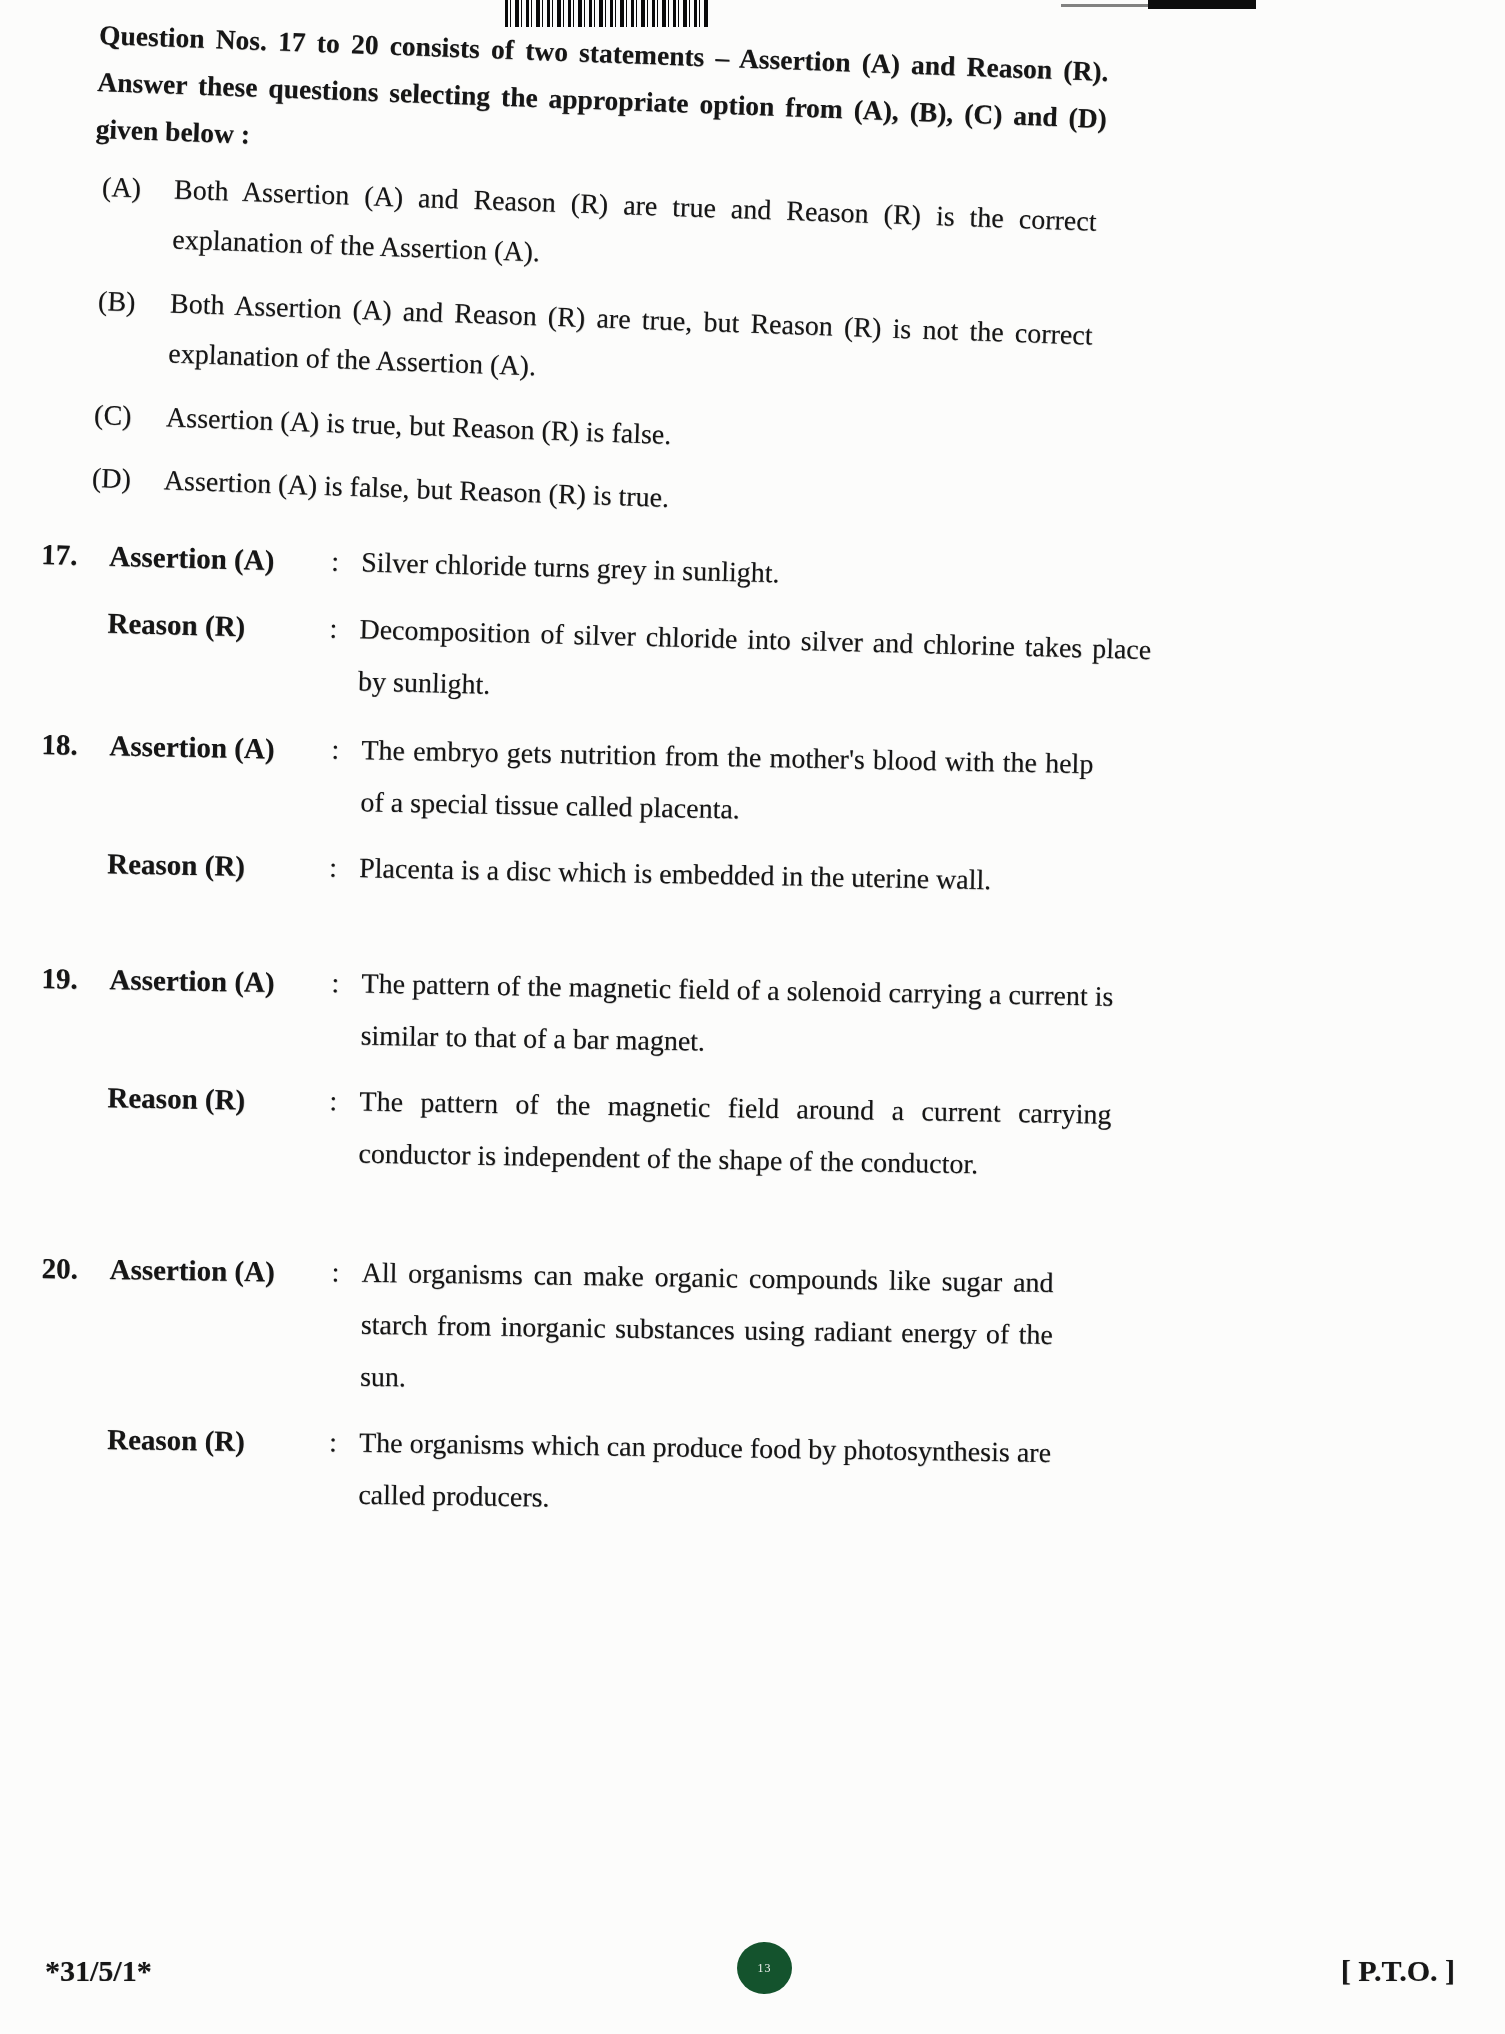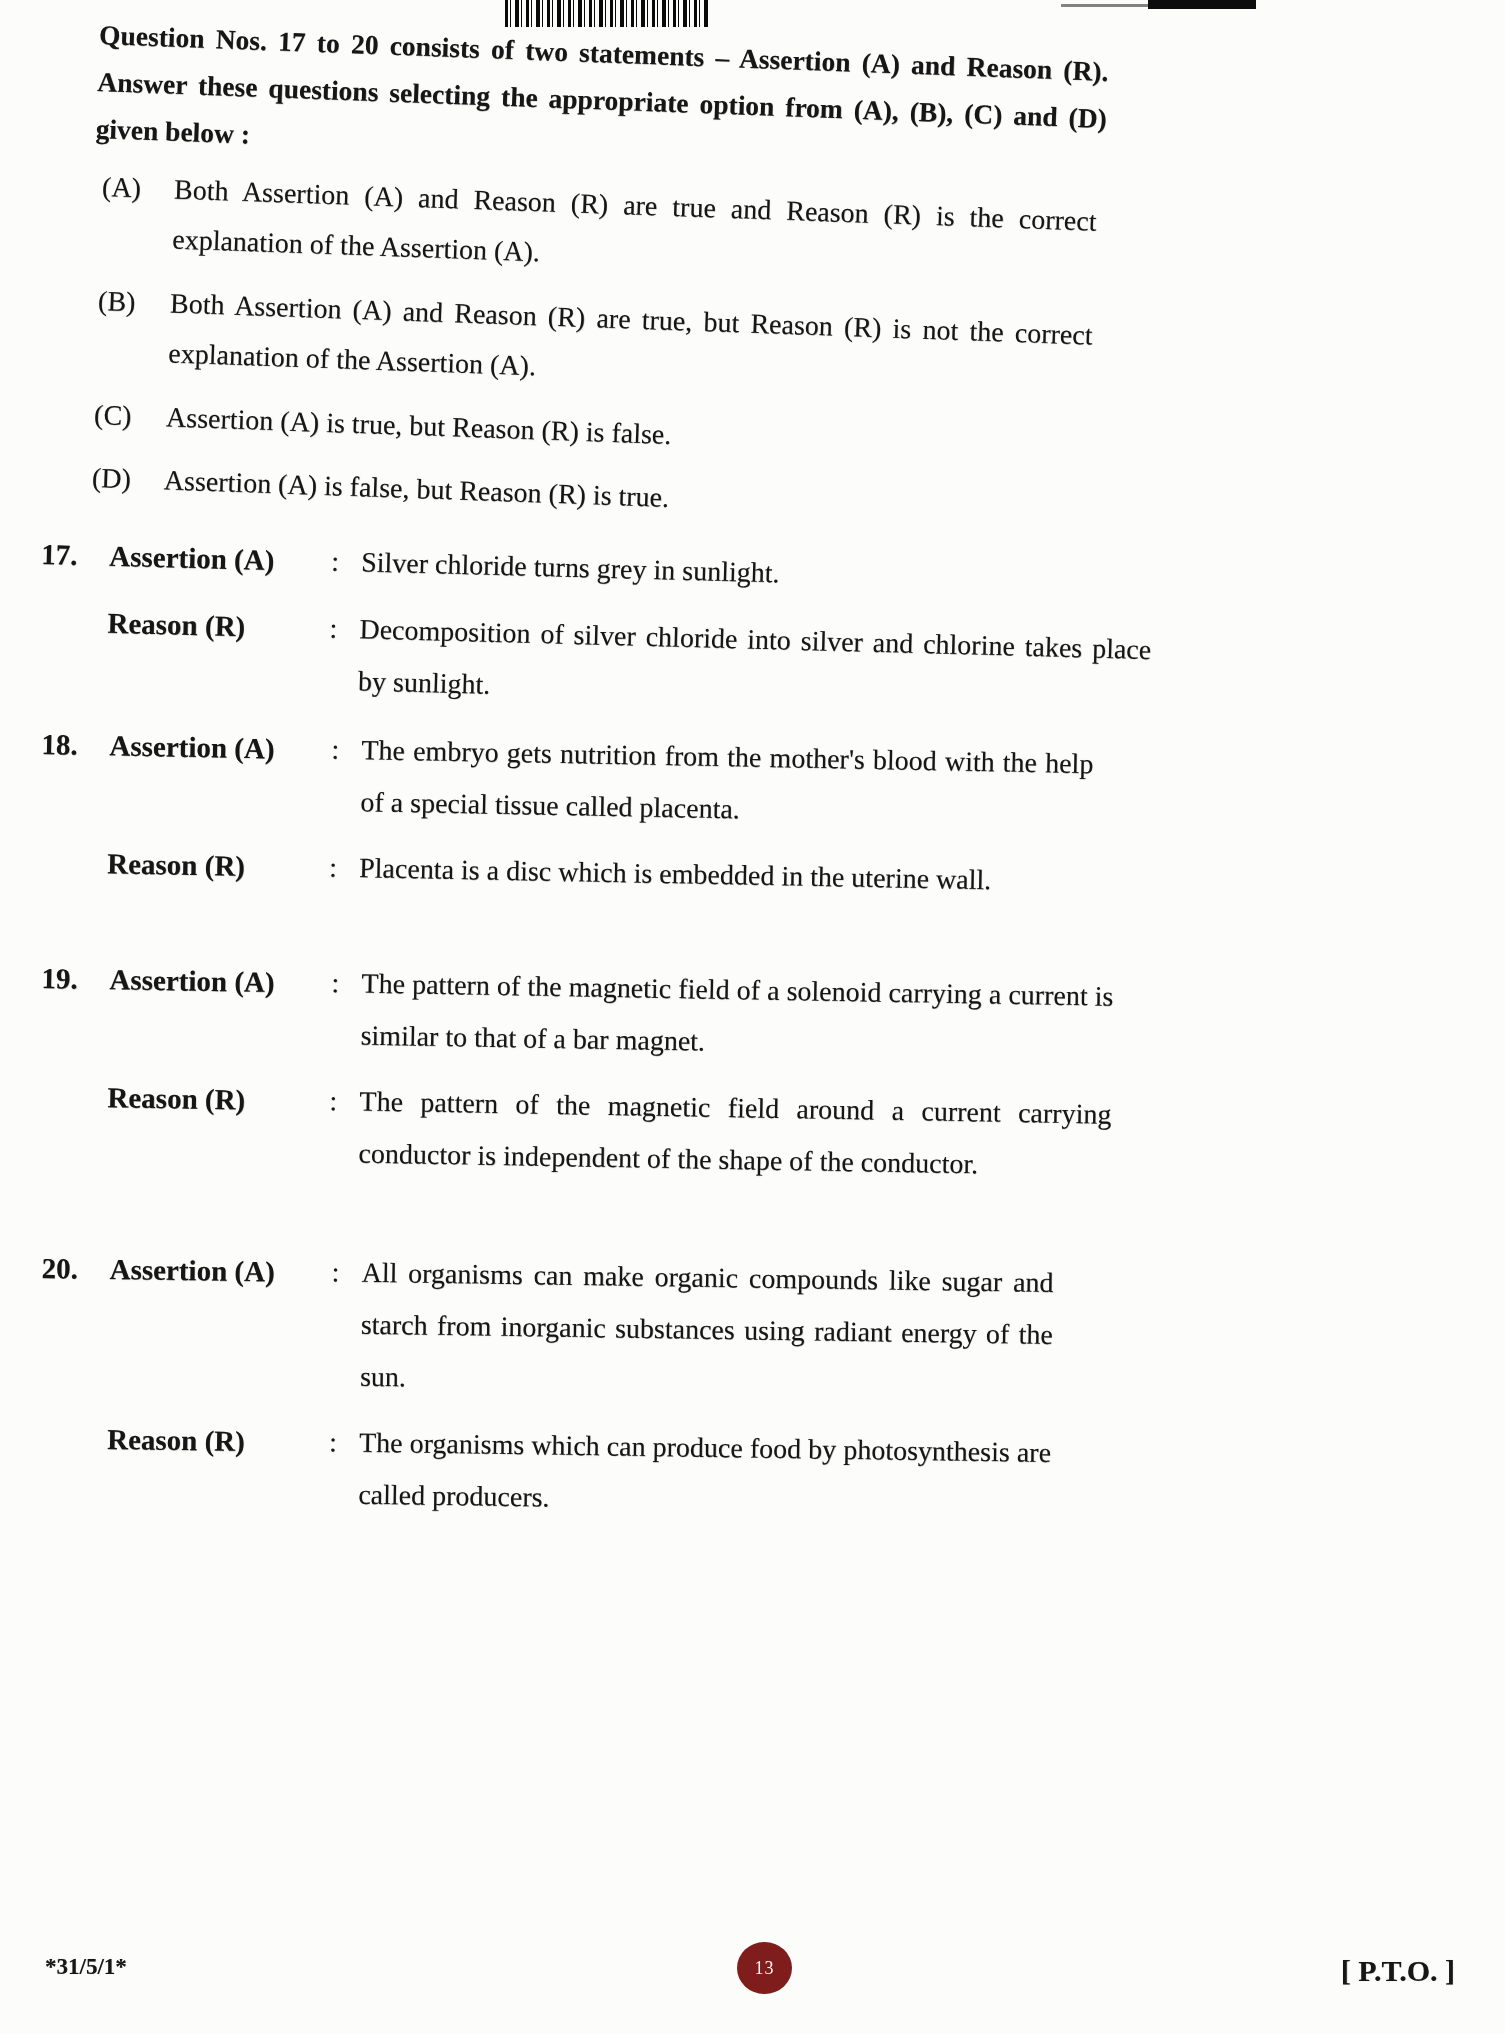--- a/index.html
+++ b/index.html
@@ -54,27 +54,27 @@
   .q19 { top:952px; width:1072px; transform:rotate(1.0deg); transform-origin:0 0; }
   .q20 { top:1242px; width:1012px; transform:rotate(0.85deg); transform-origin:0 0; }
   .qrow { display:grid; grid-template-columns:68px 222px 30px 1fr; margin-bottom:14px; }
   .qnum   { font-weight:bold; font-size:29px; line-height:1.82; }
   .qlabel { font-weight:bold; font-size:29px; line-height:1.82; }
   .qcolon { font-size:28px; line-height:1.86; }
   .qtext  { font-size:28px; line-height:1.86; text-align:justify; }
 
   
   .footer { position:absolute; left:0; top:1940px; width:1505px; height:70px; }
-  .f-code { position:absolute; left:45px; top:14px; font-weight:bold; font-size:23px; }
+  .f-code { position:absolute; left:45px; top:14px; font-weight:bold; font-size:30px; }
   .f-badge {
     position:absolute; left:737px; top:2px;
     width:55px; height:52px; border-radius:50%;
-    background:#7f1d1d; color:#f5f5f5;
+    background:#14532d; color:#f5f5f5;
     display:flex; align-items:center; justify-content:center;
-    font-size:18px; letter-spacing:1px; text-shadow:none;
+    font-size:12px; letter-spacing:1px; text-shadow:none;
   }
   .f-pto { position:absolute; right:50px; top:14px; font-weight:bold; font-size:30px;margin-left:32px; }
 </style>
 </head>
 <body>
 
 <div class="page">
 
   <div class="barcode"></div>
   <div class="corner-mark"></div>

